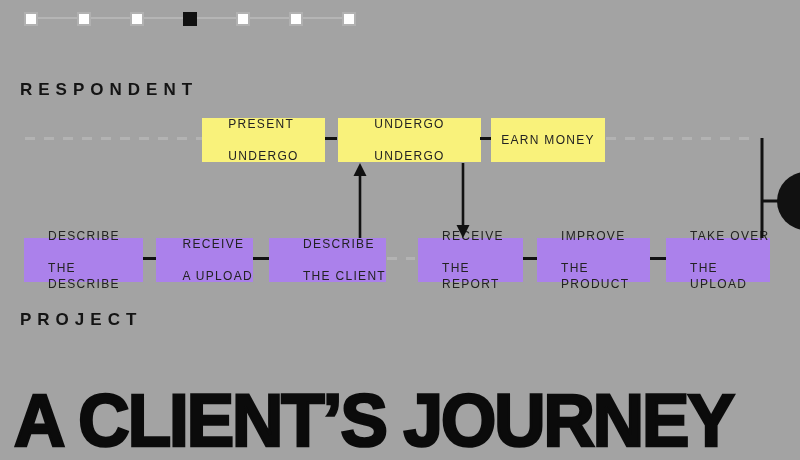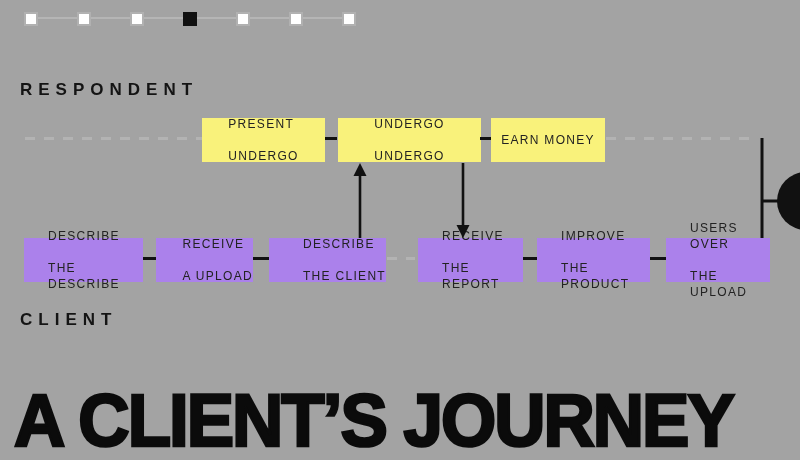--- a/index.html
+++ b/index.html
@@ -75,21 +75,21 @@
     <div class="dot"></div>
     <div class="dot"></div>
     <div class="dot"></div>
     <div class="dot active"></div>
     <div class="dot"></div>
     <div class="dot"></div>
     <div class="dot"></div>
   </div>
 
   <div class="lane-label respondent">RESPONDENT</div>
-  <div class="lane-label client">CLIENT</div>
+  <div class="lane-label client">PROJECT</div>
 
   <div class="dashed left"></div>
   <div class="dashed right"></div>
   <div class="dashed mid-client"></div>
 
   <div class="step resp r1">
     <div class="txt"><span>PRESENT</span><br>
     <span>UNDERGO</span></div>
   </div>
   <div class="step resp r2">
@@ -114,21 +114,21 @@
   </div>
   <div class="step cli c4">
     <div class="txt"><span>RECEIVE</span><br>
     <span>THE REPORT</span></div>
   </div>
   <div class="step cli c5">
     <div class="txt"><span>IMPROVE</span><br>
     <span>THE PRODUCT</span></div>
   </div>
   <div class="step cli c6">
-    <div class="txt"><span>USERS OVER</span><br>
+    <div class="txt"><span>TAKE OVER</span><br>
     <span>THE UPLOAD</span></div>
   </div>
 
   <div class="conn ry k1"></div>
   <div class="conn ry k2"></div>
   <div class="conn cy k3"></div>
   <div class="conn cy k4"></div>
   <div class="conn cy k5"></div>
   <div class="conn cy k6"></div>
 

